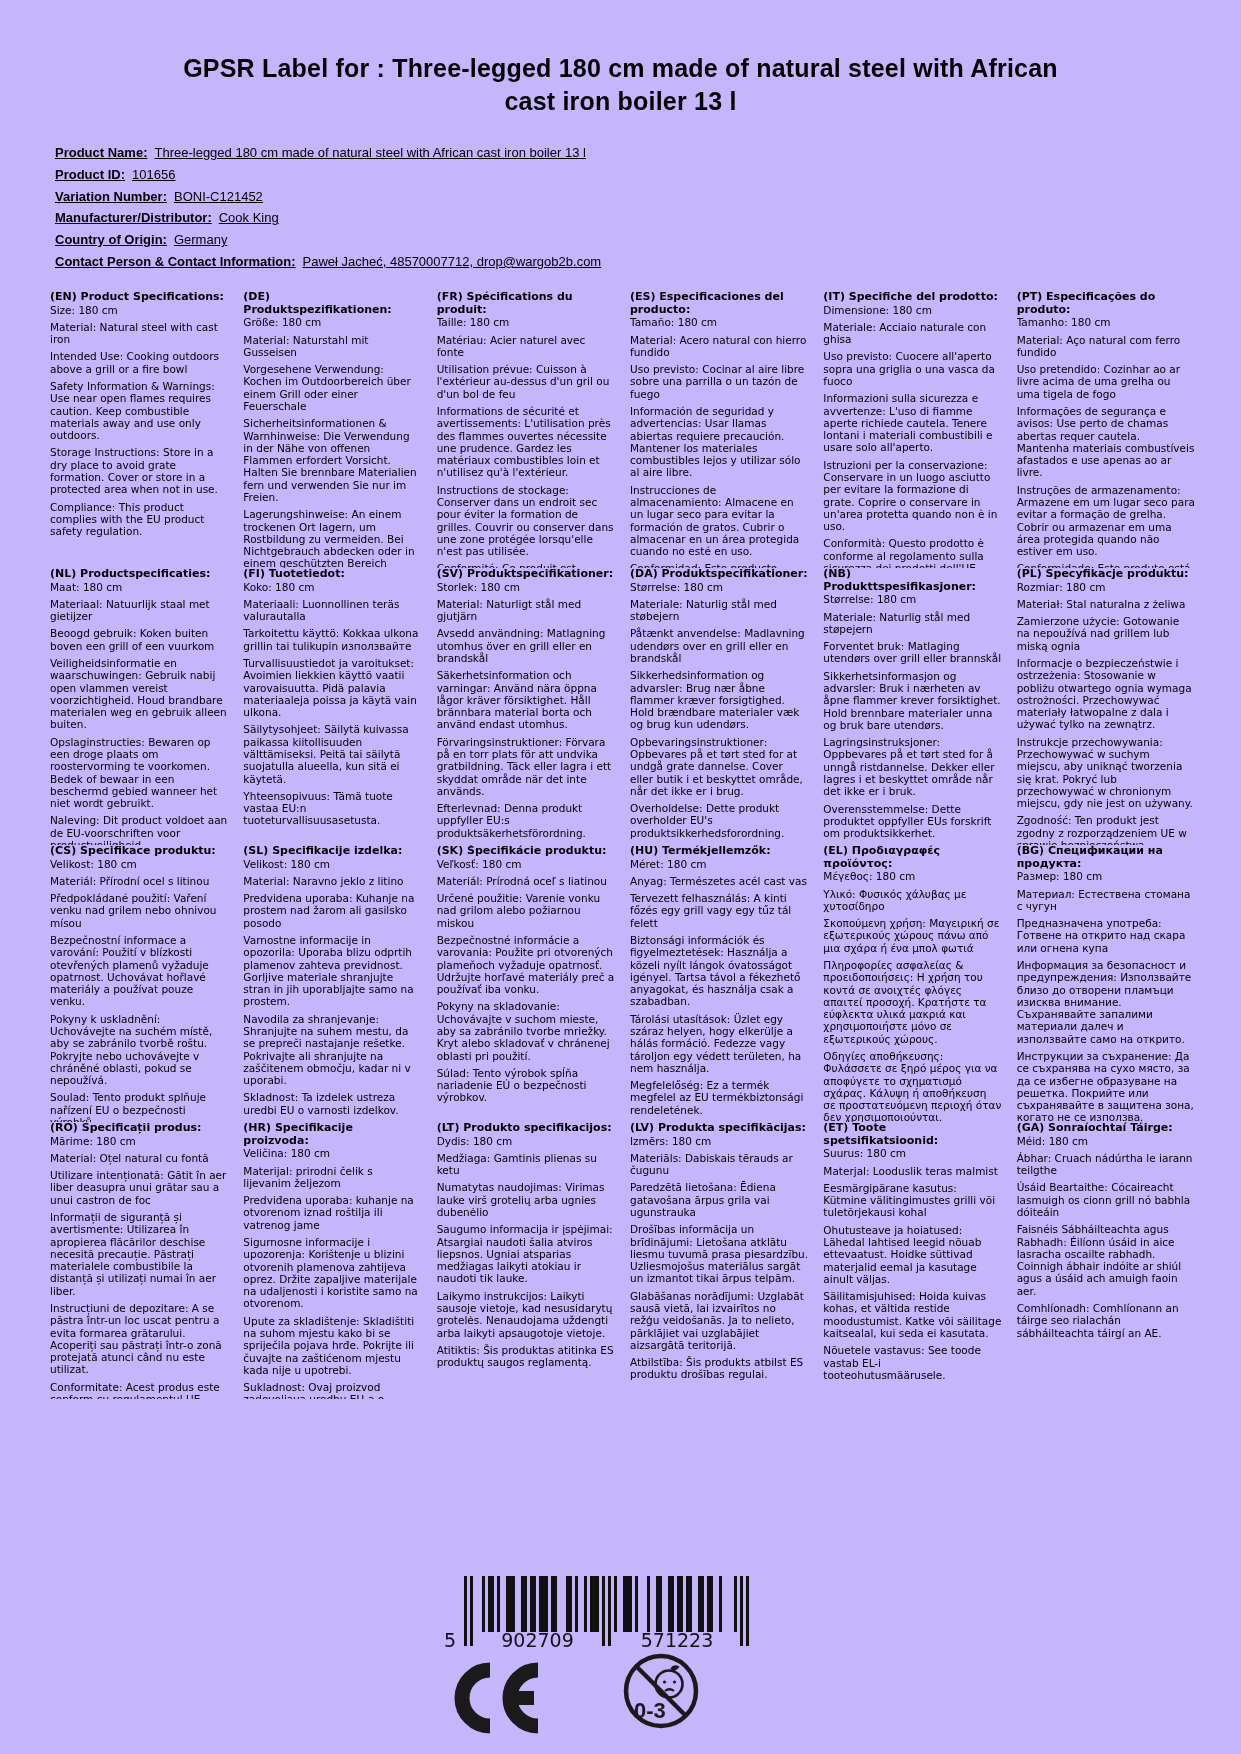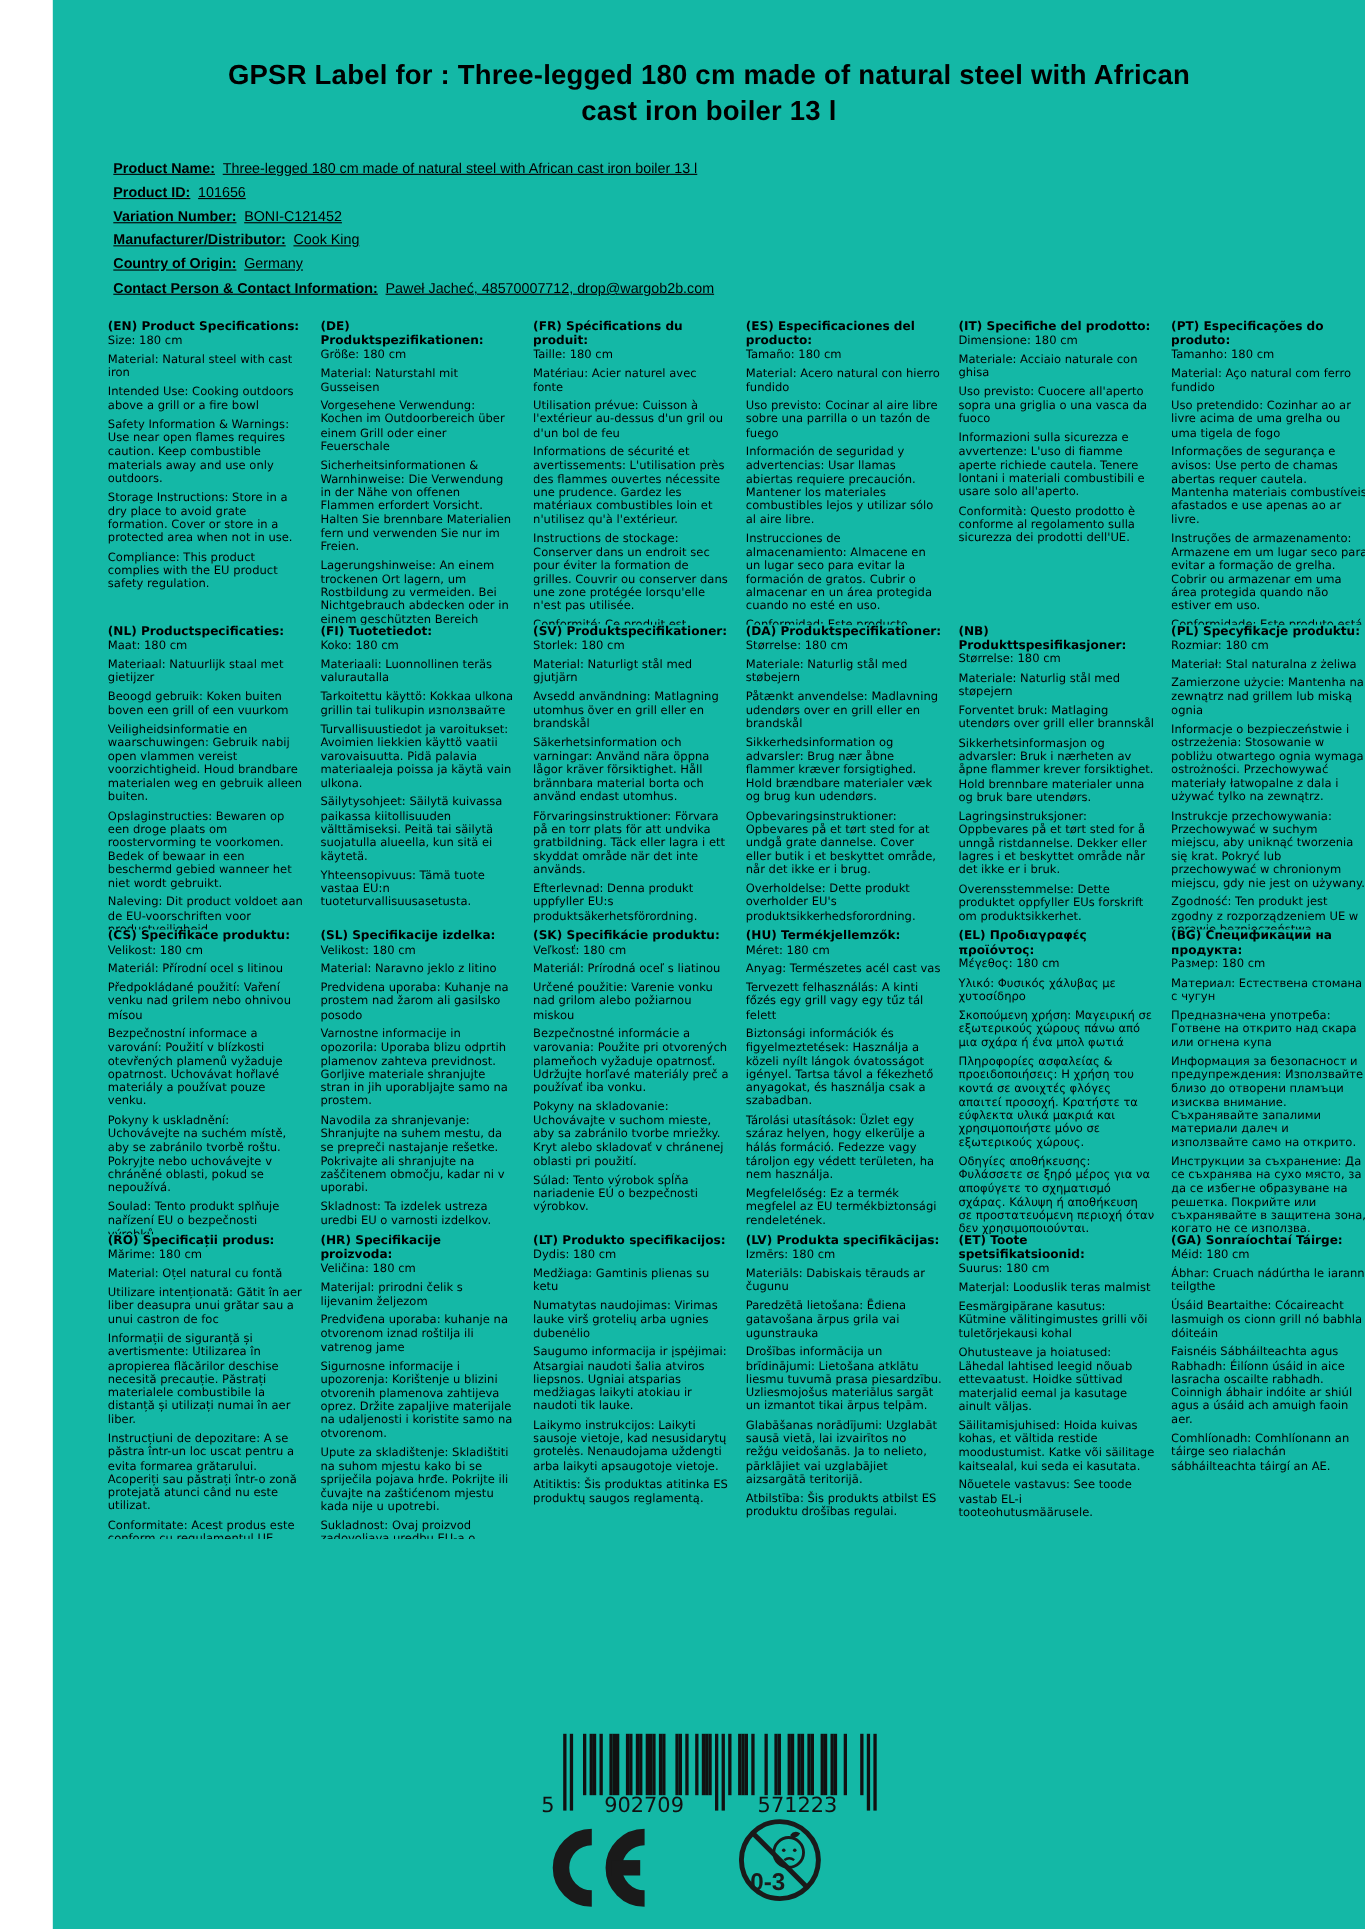--- a/index.html
+++ b/index.html
@@ -1,21 +1,21 @@
 <!DOCTYPE html>
 <html><head>
 <meta charset="utf-8">
 <style>
   html,body{margin:0;padding:0;background:#fff;}
   body{
     width:1241px;height:1754px;position:relative;
     font-family:"DejaVu Sans",sans-serif;color:#000;
     -webkit-font-smoothing:antialiased;
   }
-  .page{position:absolute;inset:0;background:#14b8a6;overflow:hidden;margin-left:48px;}
+  .page{position:absolute;inset:0;background:#c4b5fd;overflow:hidden;}
 
   .title{
     position:absolute;top:52px;left:0;right:0;
     text-align:center;font-weight:bold;font-size:25px;line-height:1.32;
     font-family:"Liberation Sans",sans-serif;letter-spacing:0.2px;
   }
   .title-inner{max-width:880px;margin:0 auto;}
 
   .info{
     position:absolute;top:142px;left:55px;right:45px;
@@ -103,20 +103,21 @@
         <p>Instrucciones de almacenamiento: Almacene en un lugar seco para evitar la formación de gratos. Cubrir o almacenar en un área protegida cuando no esté en uso.</p>
         <p>Conformidad: Este producto cumple con el reglamento de seguridad de productos de la UE.</p>
       </div>
 
   <div class="spec-block">
     <div class="spec-header">(IT) Specifiche del prodotto:</div>
   <p>Dimensione: 180 cm</p>
         <p>Materiale: Acciaio naturale con ghisa</p>
         <p>Uso previsto: Cuocere all'aperto sopra una griglia o una vasca da fuoco</p>
         <p>Informazioni sulla sicurezza e avvertenze: L'uso di fiamme aperte richiede cautela. Tenere lontani i materiali combustibili e usare solo all'aperto.</p>
+        <p>Istruzioni per la conservazione: Conservare in un luogo asciutto per evitare la formazione di grate. Coprire o conservare in un'area protetta quando non è in uso.</p>
         <p>Conformità: Questo prodotto è conforme al regolamento sulla sicurezza dei prodotti dell'UE.</p>
       </div>
 
   <div class="spec-block">
     <div class="spec-header">(PT) Especificações do produto:</div>
   <p>Tamanho: 180 cm</p>
         <p>Material: Aço natural com ferro fundido</p>
         <p>Uso pretendido: Cozinhar ao ar livre acima de uma grelha ou uma tigela de fogo</p>
         <p>Informações de segurança e avisos: Use perto de chamas abertas requer cautela. Mantenha materiais combustíveis afastados e use apenas ao ar livre.</p>
         <p>Instruções de armazenamento: Armazene em um lugar seco para evitar a formação de grelha. Cobrir ou armazenar em uma área protegida quando não estiver em uso.</p>
@@ -170,21 +171,21 @@
         <p>Forventet bruk: Matlaging utendørs over grill eller brannskål</p>
         <p>Sikkerhetsinformasjon og advarsler: Bruk i nærheten av åpne flammer krever forsiktighet. Hold brennbare materialer unna og bruk bare utendørs.</p>
         <p>Lagringsinstruksjoner: Oppbevares på et tørt sted for å unngå ristdannelse. Dekker eller lagres i et beskyttet område når det ikke er i bruk.</p>
         <p>Overensstemmelse: Dette produktet oppfyller EUs forskrift om produktsikkerhet.</p>
       </div>
 
   <div class="spec-block">
     <div class="spec-header">(PL) Specyfikacje produktu:</div>
   <p>Rozmiar: 180 cm</p>
         <p>Materiał: Stal naturalna z żeliwa</p>
-        <p>Zamierzone użycie: Mantenha na zewnątrz nad grillem lub miską ognia</p>
+        <p>Zamierzone użycie: Gotowanie na nepoužívá nad grillem lub miską ognia</p>
         <p>Informacje o bezpieczeństwie i ostrzeżenia: Stosowanie w pobliżu otwartego ognia wymaga ostrożności. Przechowywać materiały łatwopalne z dala i używać tylko na zewnątrz.</p>
         <p>Instrukcje przechowywania: Przechowywać w suchym miejscu, aby uniknąć tworzenia się krat. Pokryć lub przechowywać w chronionym miejscu, gdy nie jest on używany.</p>
         <p>Zgodność: Ten produkt jest zgodny z rozporządzeniem UE w sprawie bezpieczeństwa produktów.</p>
       </div>
 
   <div class="spec-block">
     <div class="spec-header">(CS) Specifikace produktu:</div>
   <p>Velikost: 180 cm</p>
         <p>Materiál: Přírodní ocel s litinou</p>
         <p>Předpokládané použití: Vaření venku nad grilem nebo ohnivou mísou</p>

